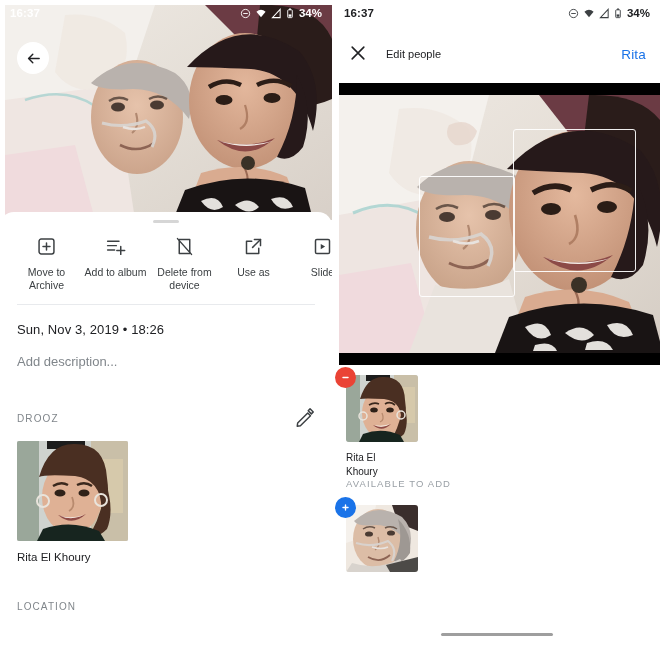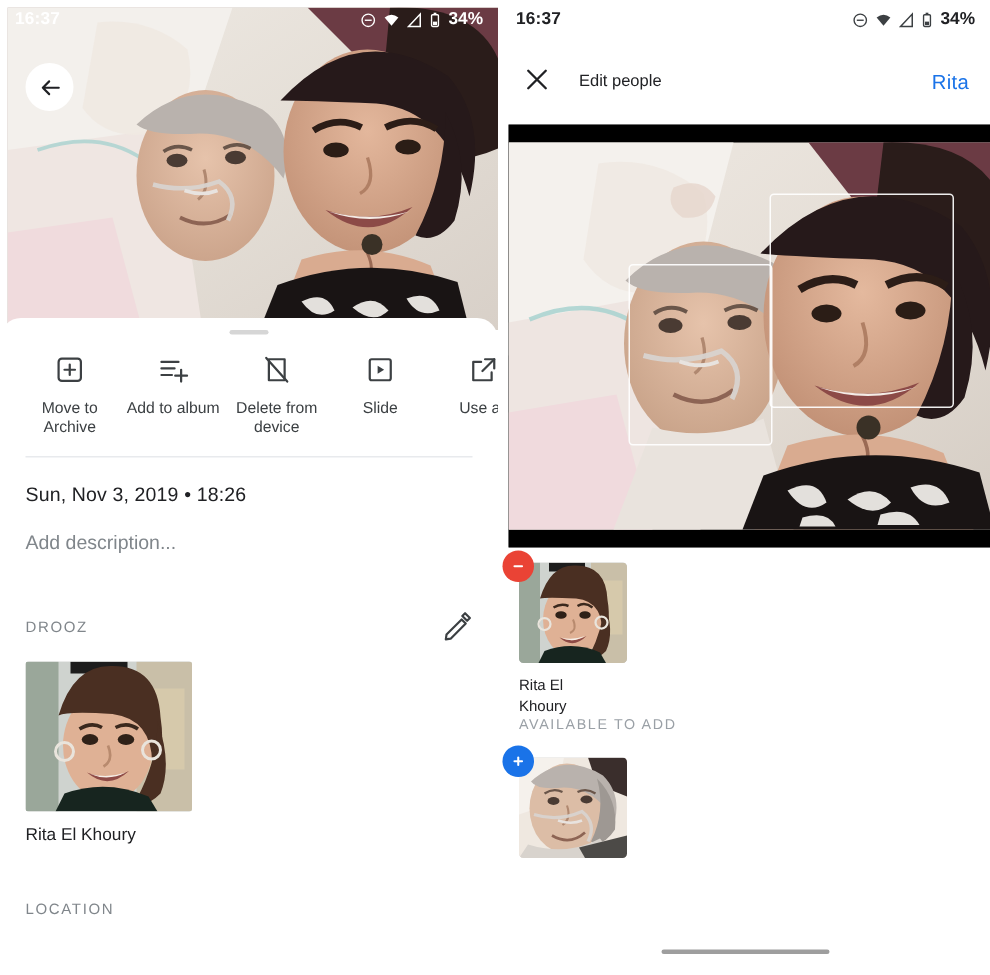--- a/index.html
+++ b/index.html
@@ -270,36 +270,36 @@
               <path d="M6 4 H18 V20 H6 Z" fill="none" stroke="#3c4043" stroke-width="1.7" stroke-linejoin="round"></path>
               <path d="M4 3 L20 21" stroke="#3c4043" stroke-width="1.7" stroke-linecap="round"></path>
             </svg>
           </div>
           <div class="action-label">Delete from device</div>
         </div>
 
         <div class="action-item">
           <div class="action-icon">
             <svg width="21" height="21" viewBox="0 0 24 24">
-              <rect x="4" y="4" width="16" height="16" rx="1.5" fill="none" stroke="#3c4043" stroke-width="1.7"></rect>
-              <path d="M10 9 L15 12 L10 15 Z" fill="#3c4043"></path>
-            </svg>
-          </div>
-          <div class="action-label">Slide</div>
-        </div>
-
-        <div class="action-item">
-          <div class="action-icon">
-            <svg width="21" height="21" viewBox="0 0 24 24">
               <path d="M13 4 H20 V11" fill="none" stroke="#3c4043" stroke-width="1.7" stroke-linecap="round" stroke-linejoin="round"></path>
               <path d="M20 4 L11 13" stroke="#3c4043" stroke-width="1.7" stroke-linecap="round"></path>
               <path d="M18 14 V20 H4 V6 H10" fill="none" stroke="#3c4043" stroke-width="1.7" stroke-linecap="round" stroke-linejoin="round"></path>
             </svg>
           </div>
           <div class="action-label">Use as</div>
+        </div>
+
+        <div class="action-item">
+          <div class="action-icon">
+            <svg width="21" height="21" viewBox="0 0 24 24">
+              <rect x="4" y="4" width="16" height="16" rx="1.5" fill="none" stroke="#3c4043" stroke-width="1.7"></rect>
+              <path d="M10 9 L15 12 L10 15 Z" fill="#3c4043"></path>
+            </svg>
+          </div>
+          <div class="action-label">Slide</div>
         </div>
 
       </div>
 
       <div class="divider"></div>
 
       <div class="meta-date">Sun, Nov 3, 2019  •  18:26</div>
       <div class="meta-desc">Add description...</div>
 
       <div class="section-head">

